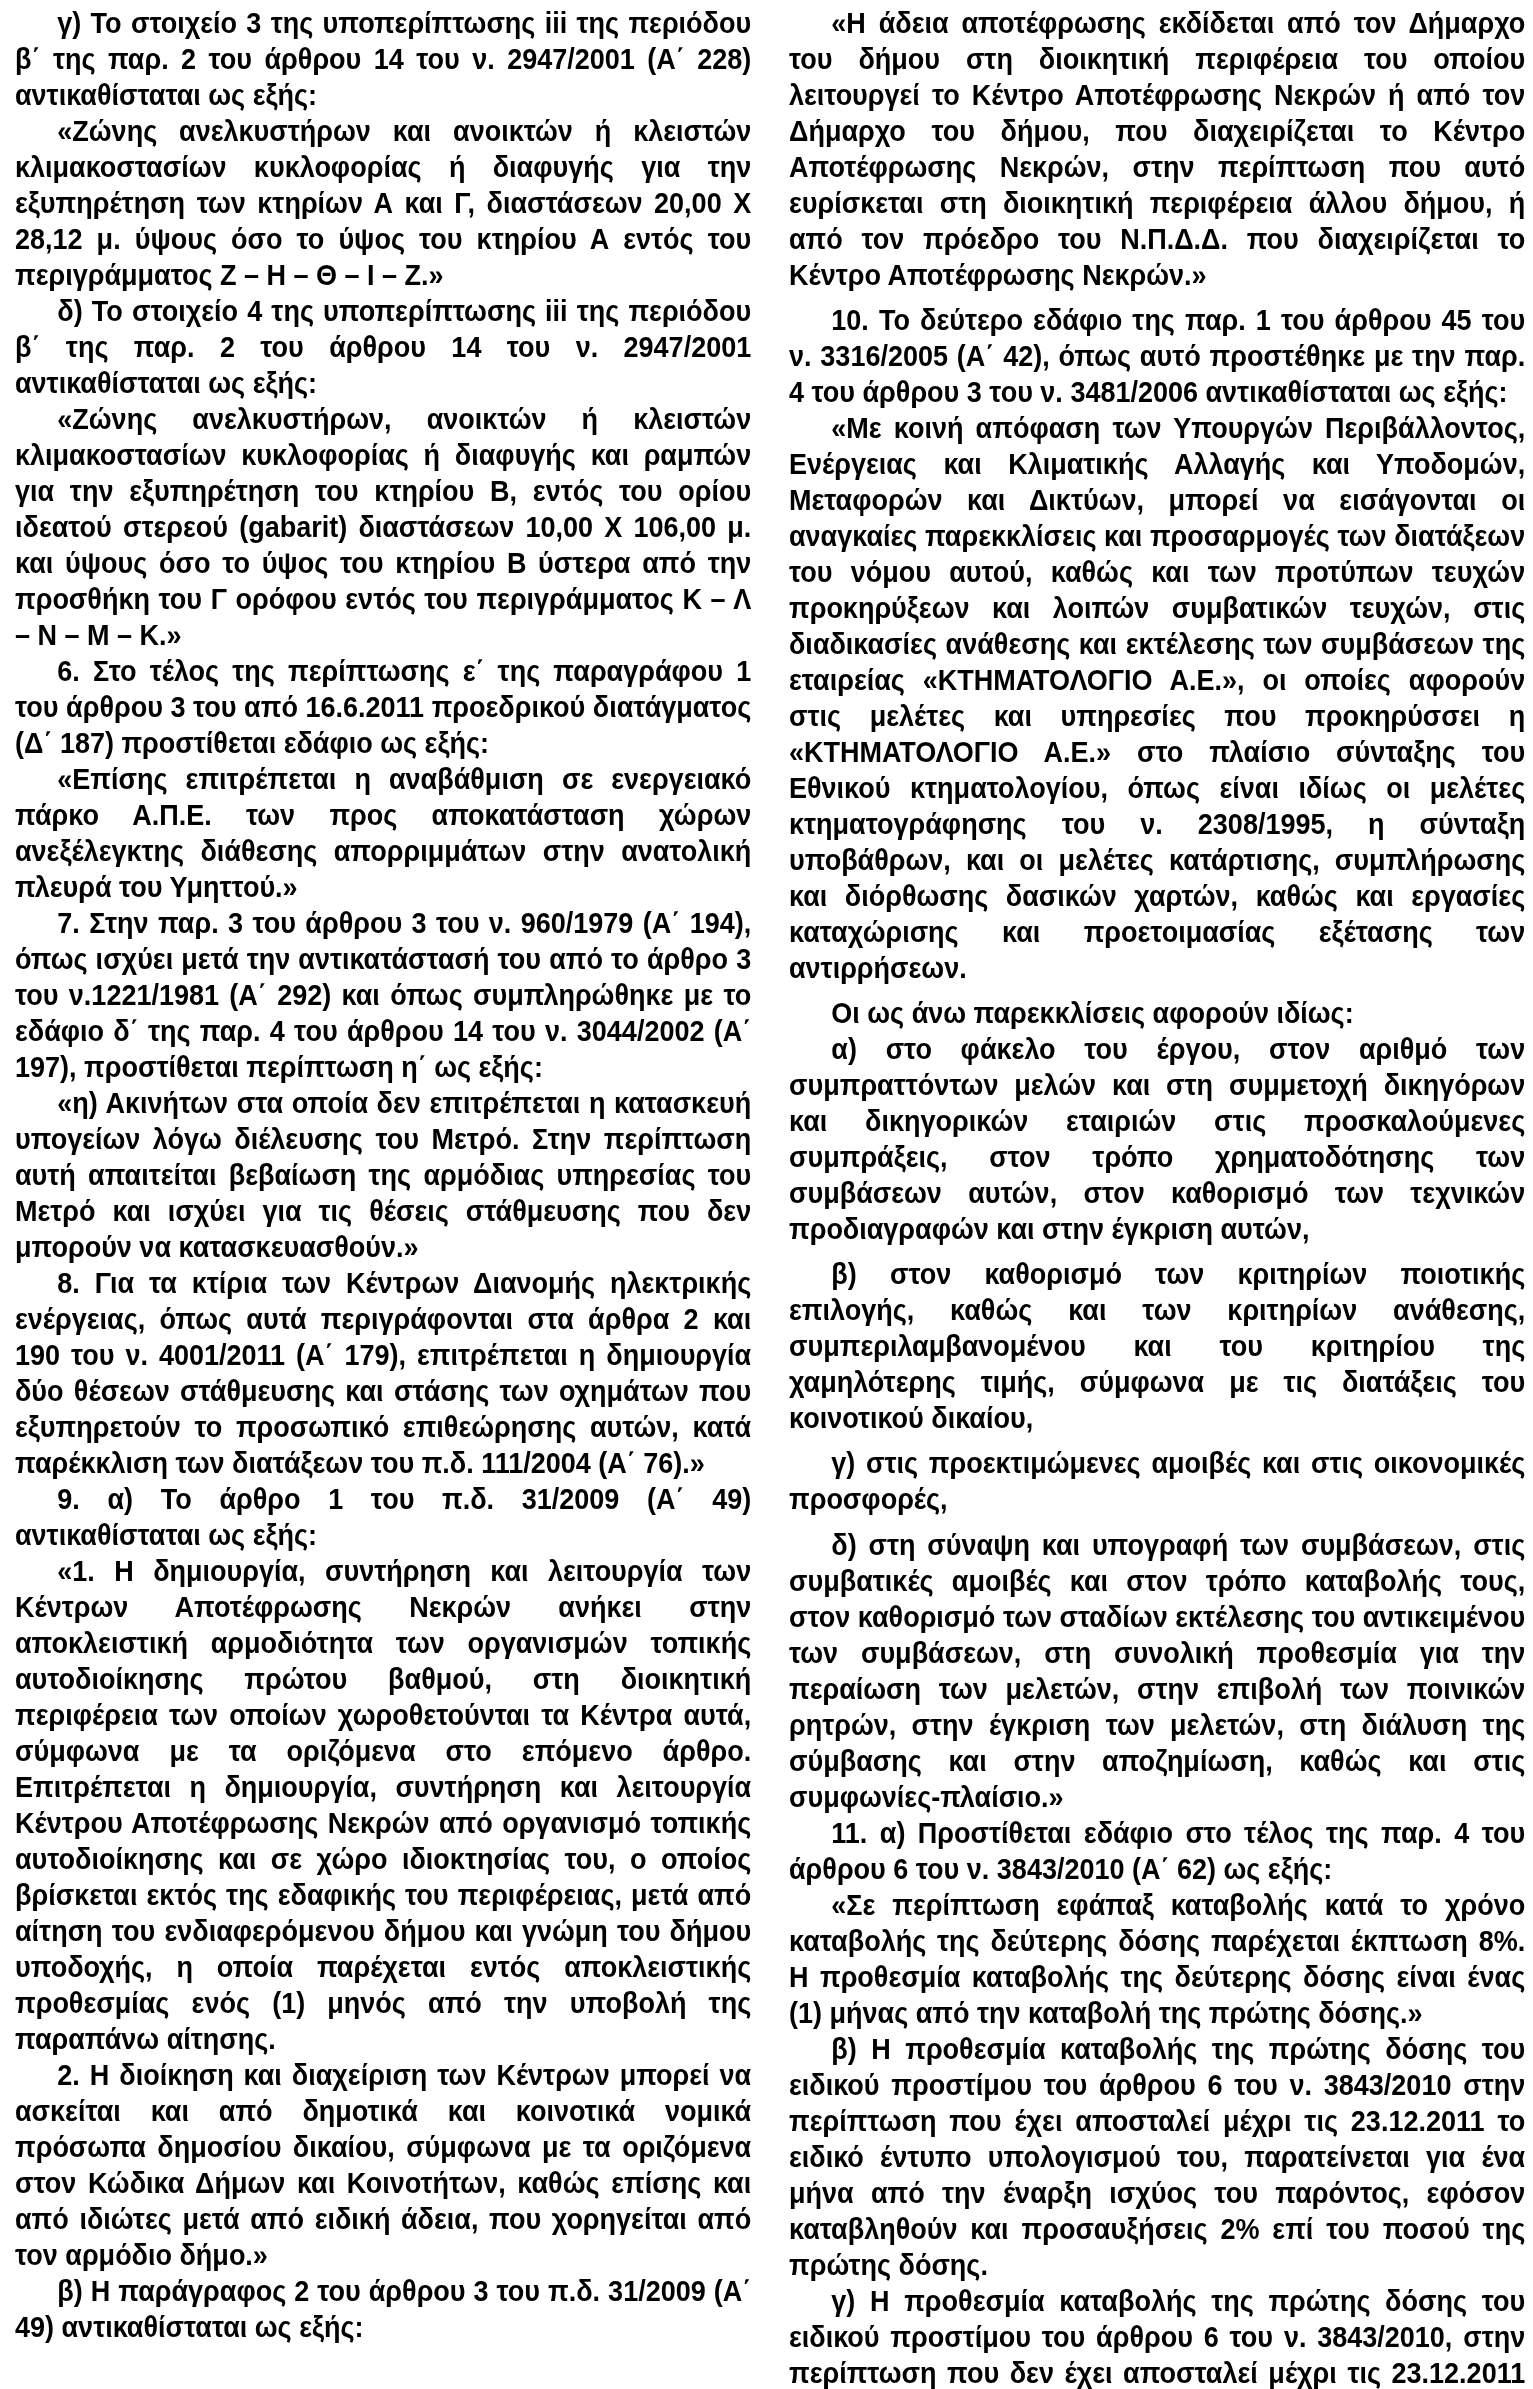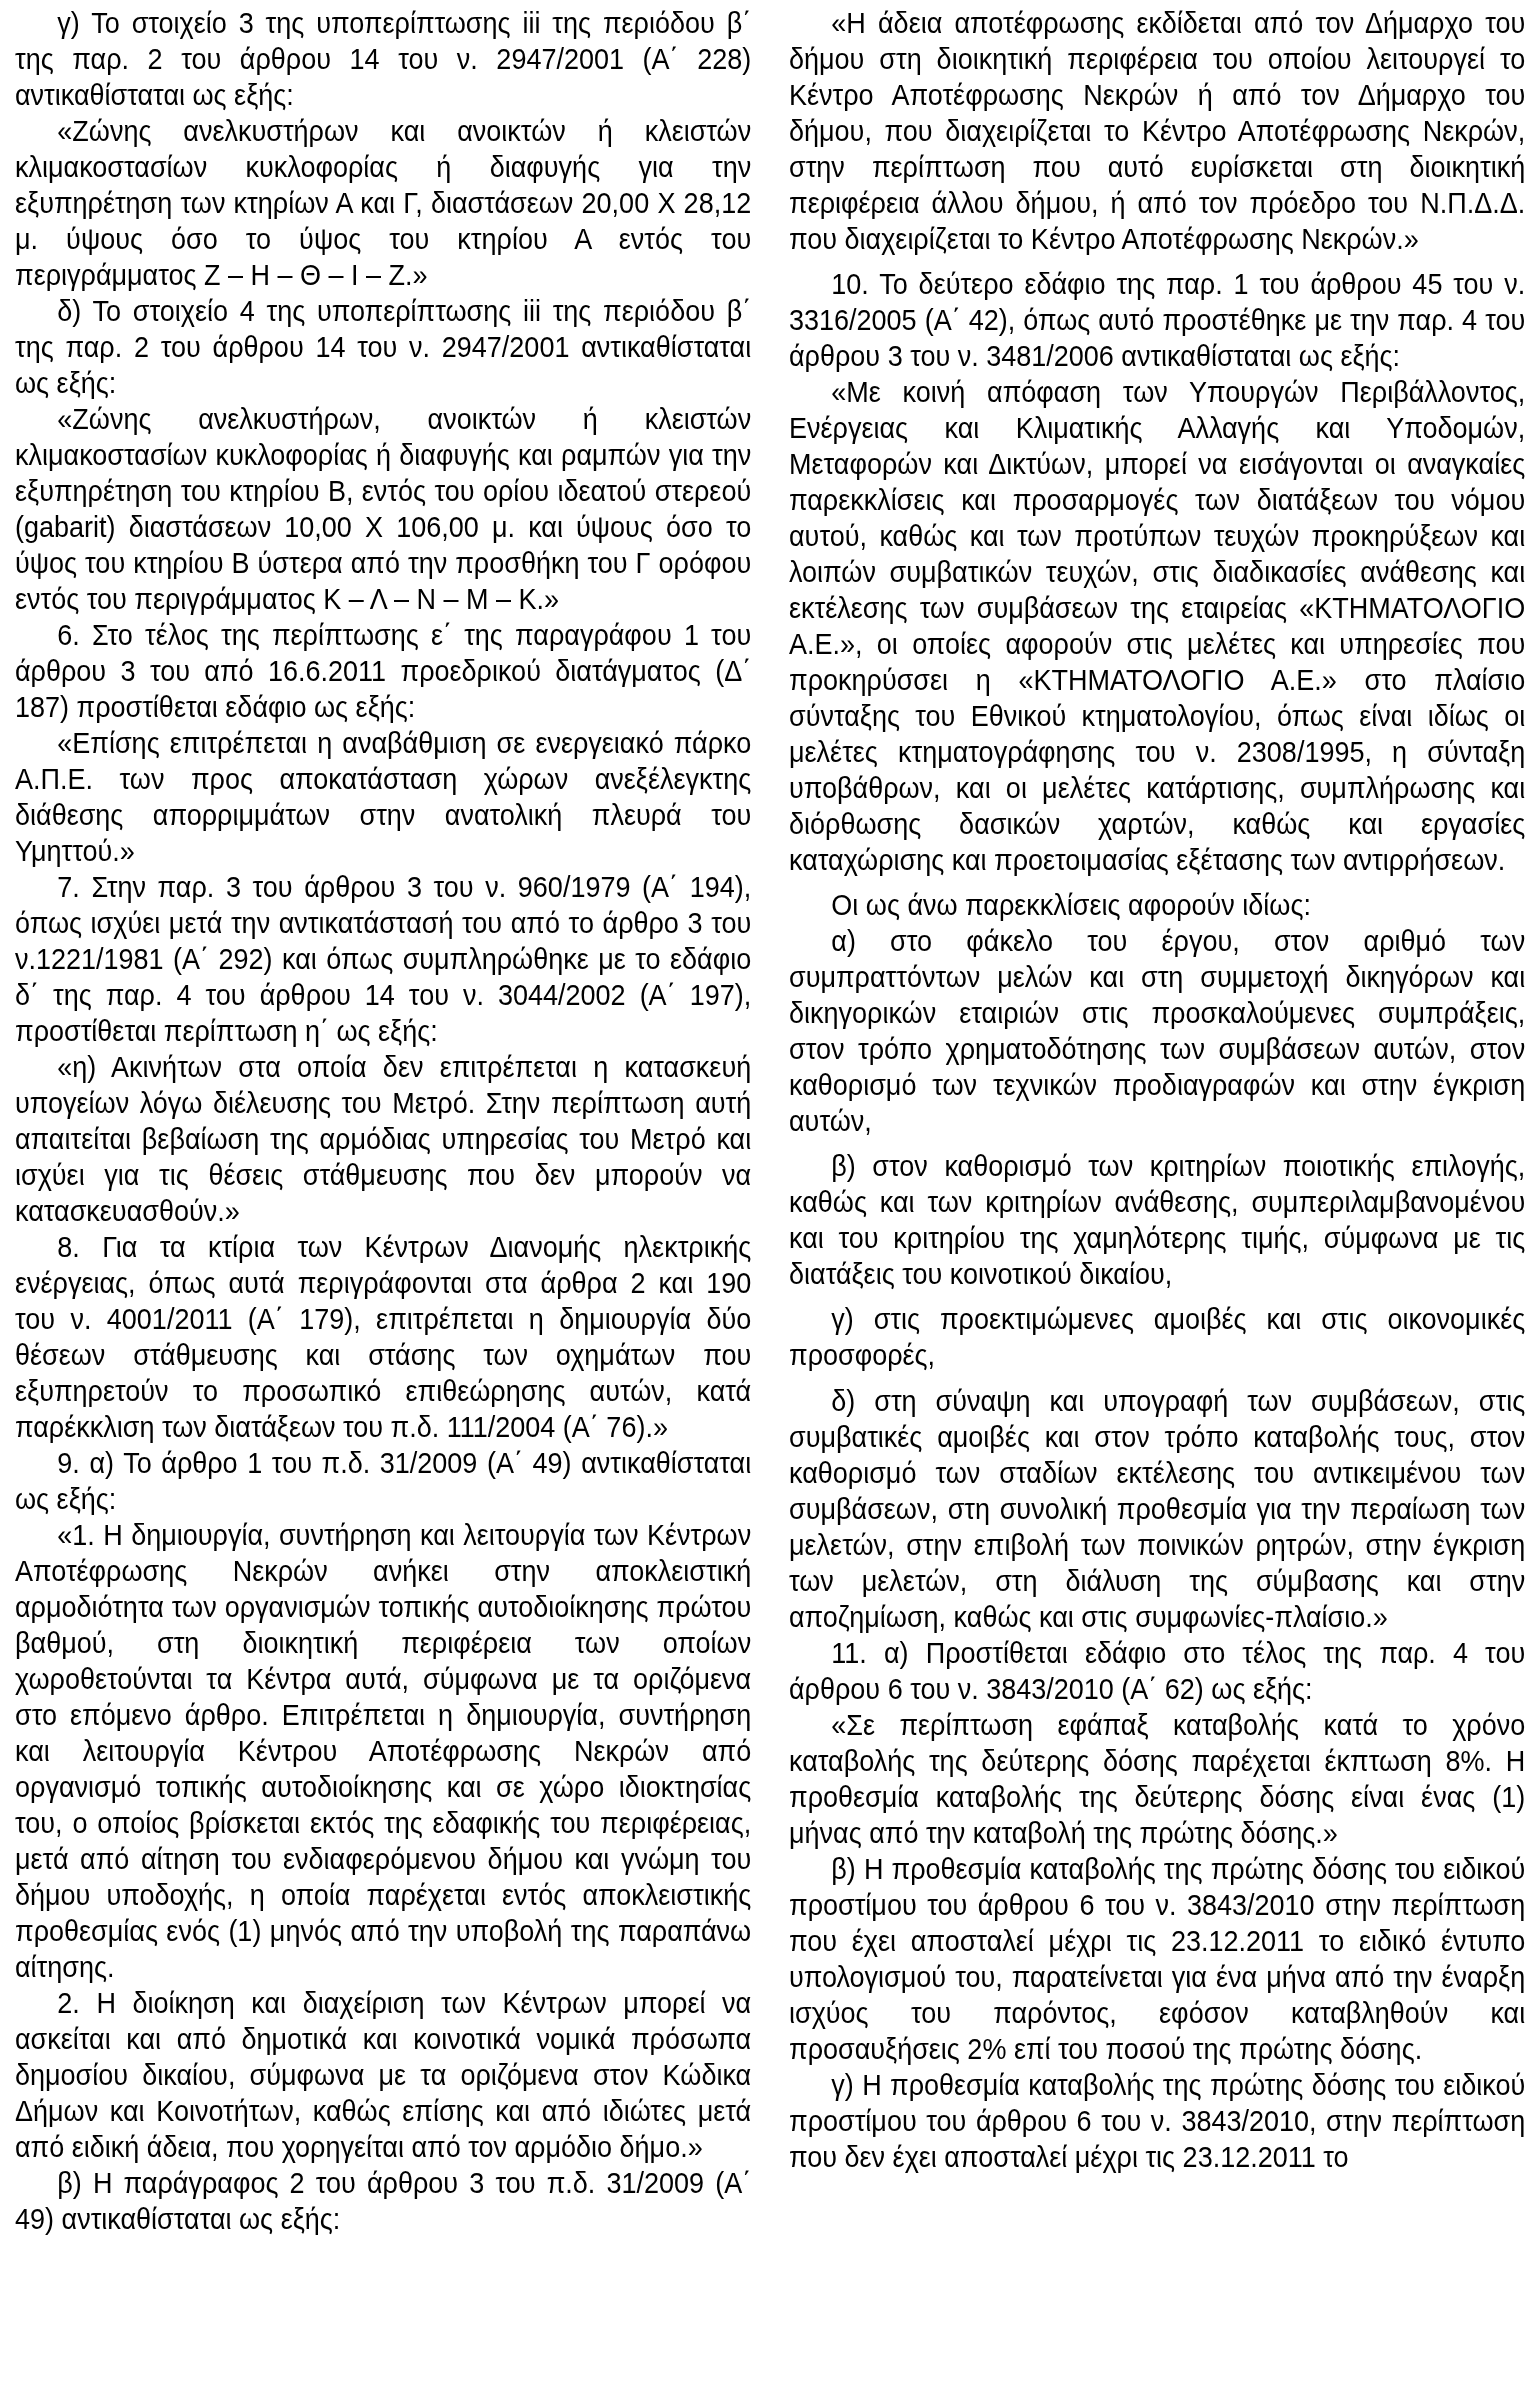--- a/index.html
+++ b/index.html
@@ -12,20 +12,21 @@
       height: 2389px;
       position: relative;
       overflow: hidden;
       color: #000000;
     }
     .page {
       position: absolute;
       left: 0; top: 0;
       width: 1506px;
       height: 2389px;
+      font-weight: bold;
     }
     .column {
       position: absolute;
       top: 4.6px;
       width: 818px;          
       transform-origin: 0 0;
       transform: scaleX(0.9);
       font-family: "Liberation Sans", sans-serif;
       font-size: 30px;
       line-height: 36px;

